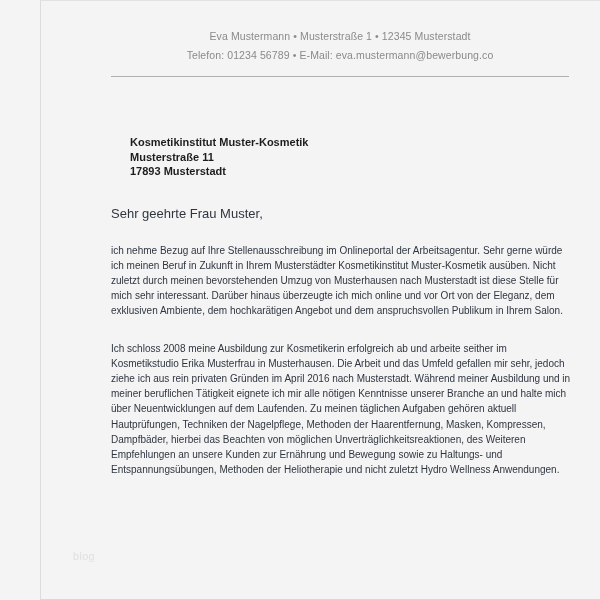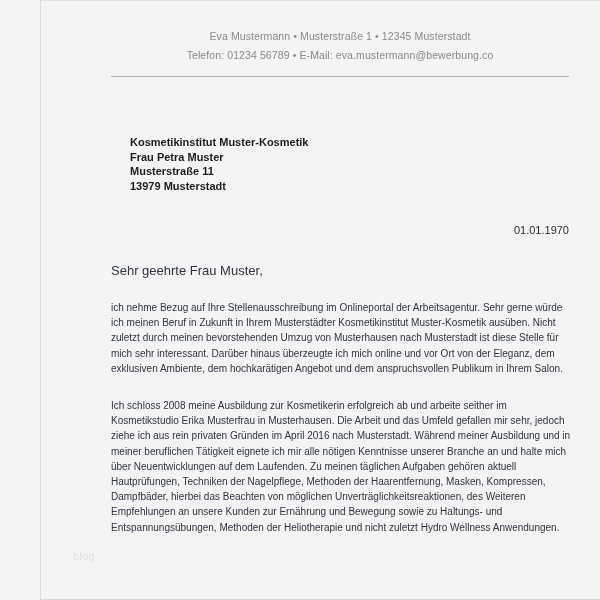--- a/index.html
+++ b/index.html
@@ -116,26 +116,24 @@
     <div class="letterhead-line">Eva Mustermann • Musterstraße 1 • 12345 Musterstadt</div>
     <div class="letterhead-line">Telefon: 01234 56789 • E-Mail: eva.mustermann@bewerbung.co</div>
   </div>
 
   <div class="head-rule"></div>
 
   <div class="content">
 
     <div class="recipient">
       <div>Kosmetikinstitut Muster-Kosmetik</div>
-      <div>Frau Petra Muster</div>
       <div>Musterstraße 11</div>
-      <div>13979 Musterstadt</div>
+      <div>17893 Musterstadt</div>
     </div>
 
-    <div class="date-row">01.01.1970</div>
 
 
     <div class="salutation">Sehr geehrte Frau Muster,</div>
 
     <div class="para">ich nehme Bezug auf Ihre Stellenausschreibung im Onlineportal der Arbeitsagentur. Sehr gerne würde ich meinen Beruf in Zukunft in Ihrem Musterstädter Kosmetikinstitut Muster-Kosmetik ausüben. Nicht zuletzt durch meinen bevorstehenden Umzug von Musterhausen nach Musterstadt ist diese Stelle für mich sehr interessant. Darüber hinaus überzeugte ich mich online und vor Ort von der Eleganz, dem exklusiven Ambiente, dem hochkarätigen Angebot und dem anspruchsvollen Publikum in Ihrem Salon.</div>
     <div class="para">Ich schloss 2008 meine Ausbildung zur Kosmetikerin erfolgreich ab und arbeite seither im Kosmetikstudio Erika Musterfrau in Musterhausen. Die Arbeit und das Umfeld gefallen mir sehr, jedoch ziehe ich aus rein privaten Gründen im April 2016 nach Musterstadt. Während meiner Ausbildung und in meiner beruflichen Tätigkeit eignete ich mir alle nötigen Kenntnisse unserer Branche an und halte mich über Neuentwicklungen auf dem Laufenden. Zu meinen täglichen Aufgaben gehören aktuell Hautprüfungen, Techniken der Nagelpflege, Methoden der Haarentfernung, Masken, Kompressen, Dampfbäder, hierbei das Beachten von möglichen Unverträglichkeitsreaktionen, des Weiteren Empfehlungen an unsere Kunden zur Ernährung und Bewegung sowie zu Haltungs- und Entspannungsübungen, Methoden der Heliotherapie und nicht zuletzt Hydro Wellness Anwendungen.</div>
 
   </div>
 
   <div class="watermark">blog</div>

